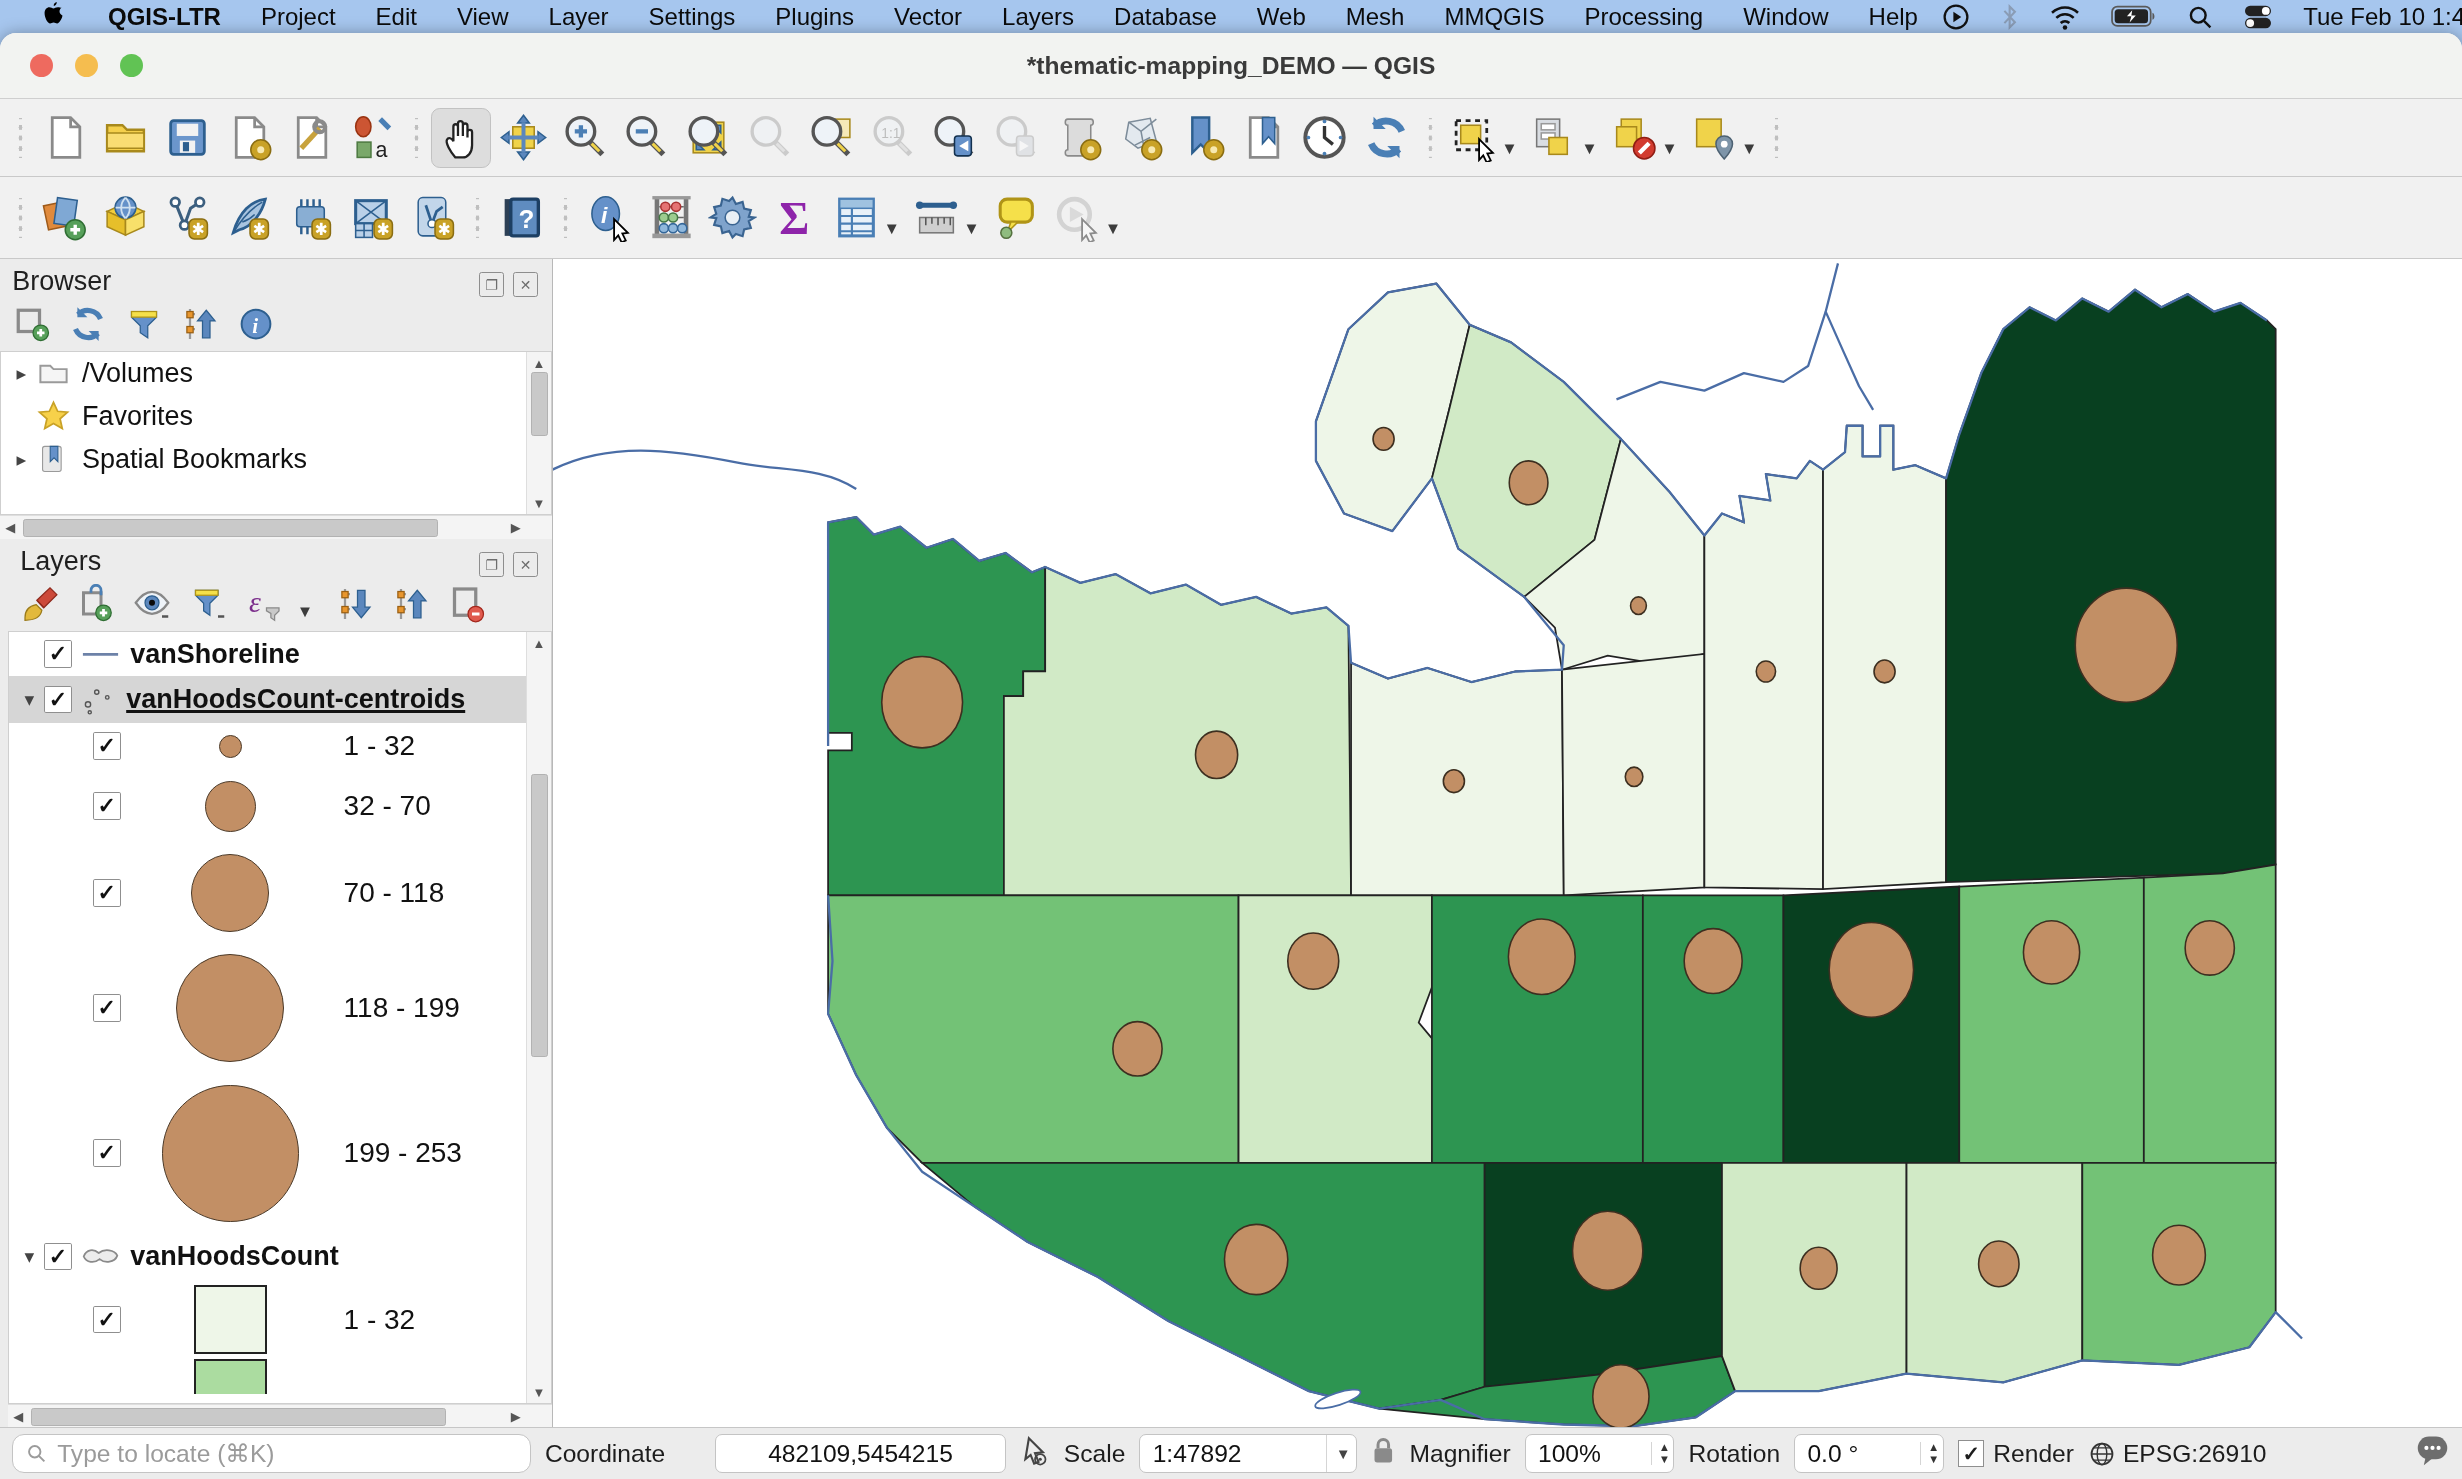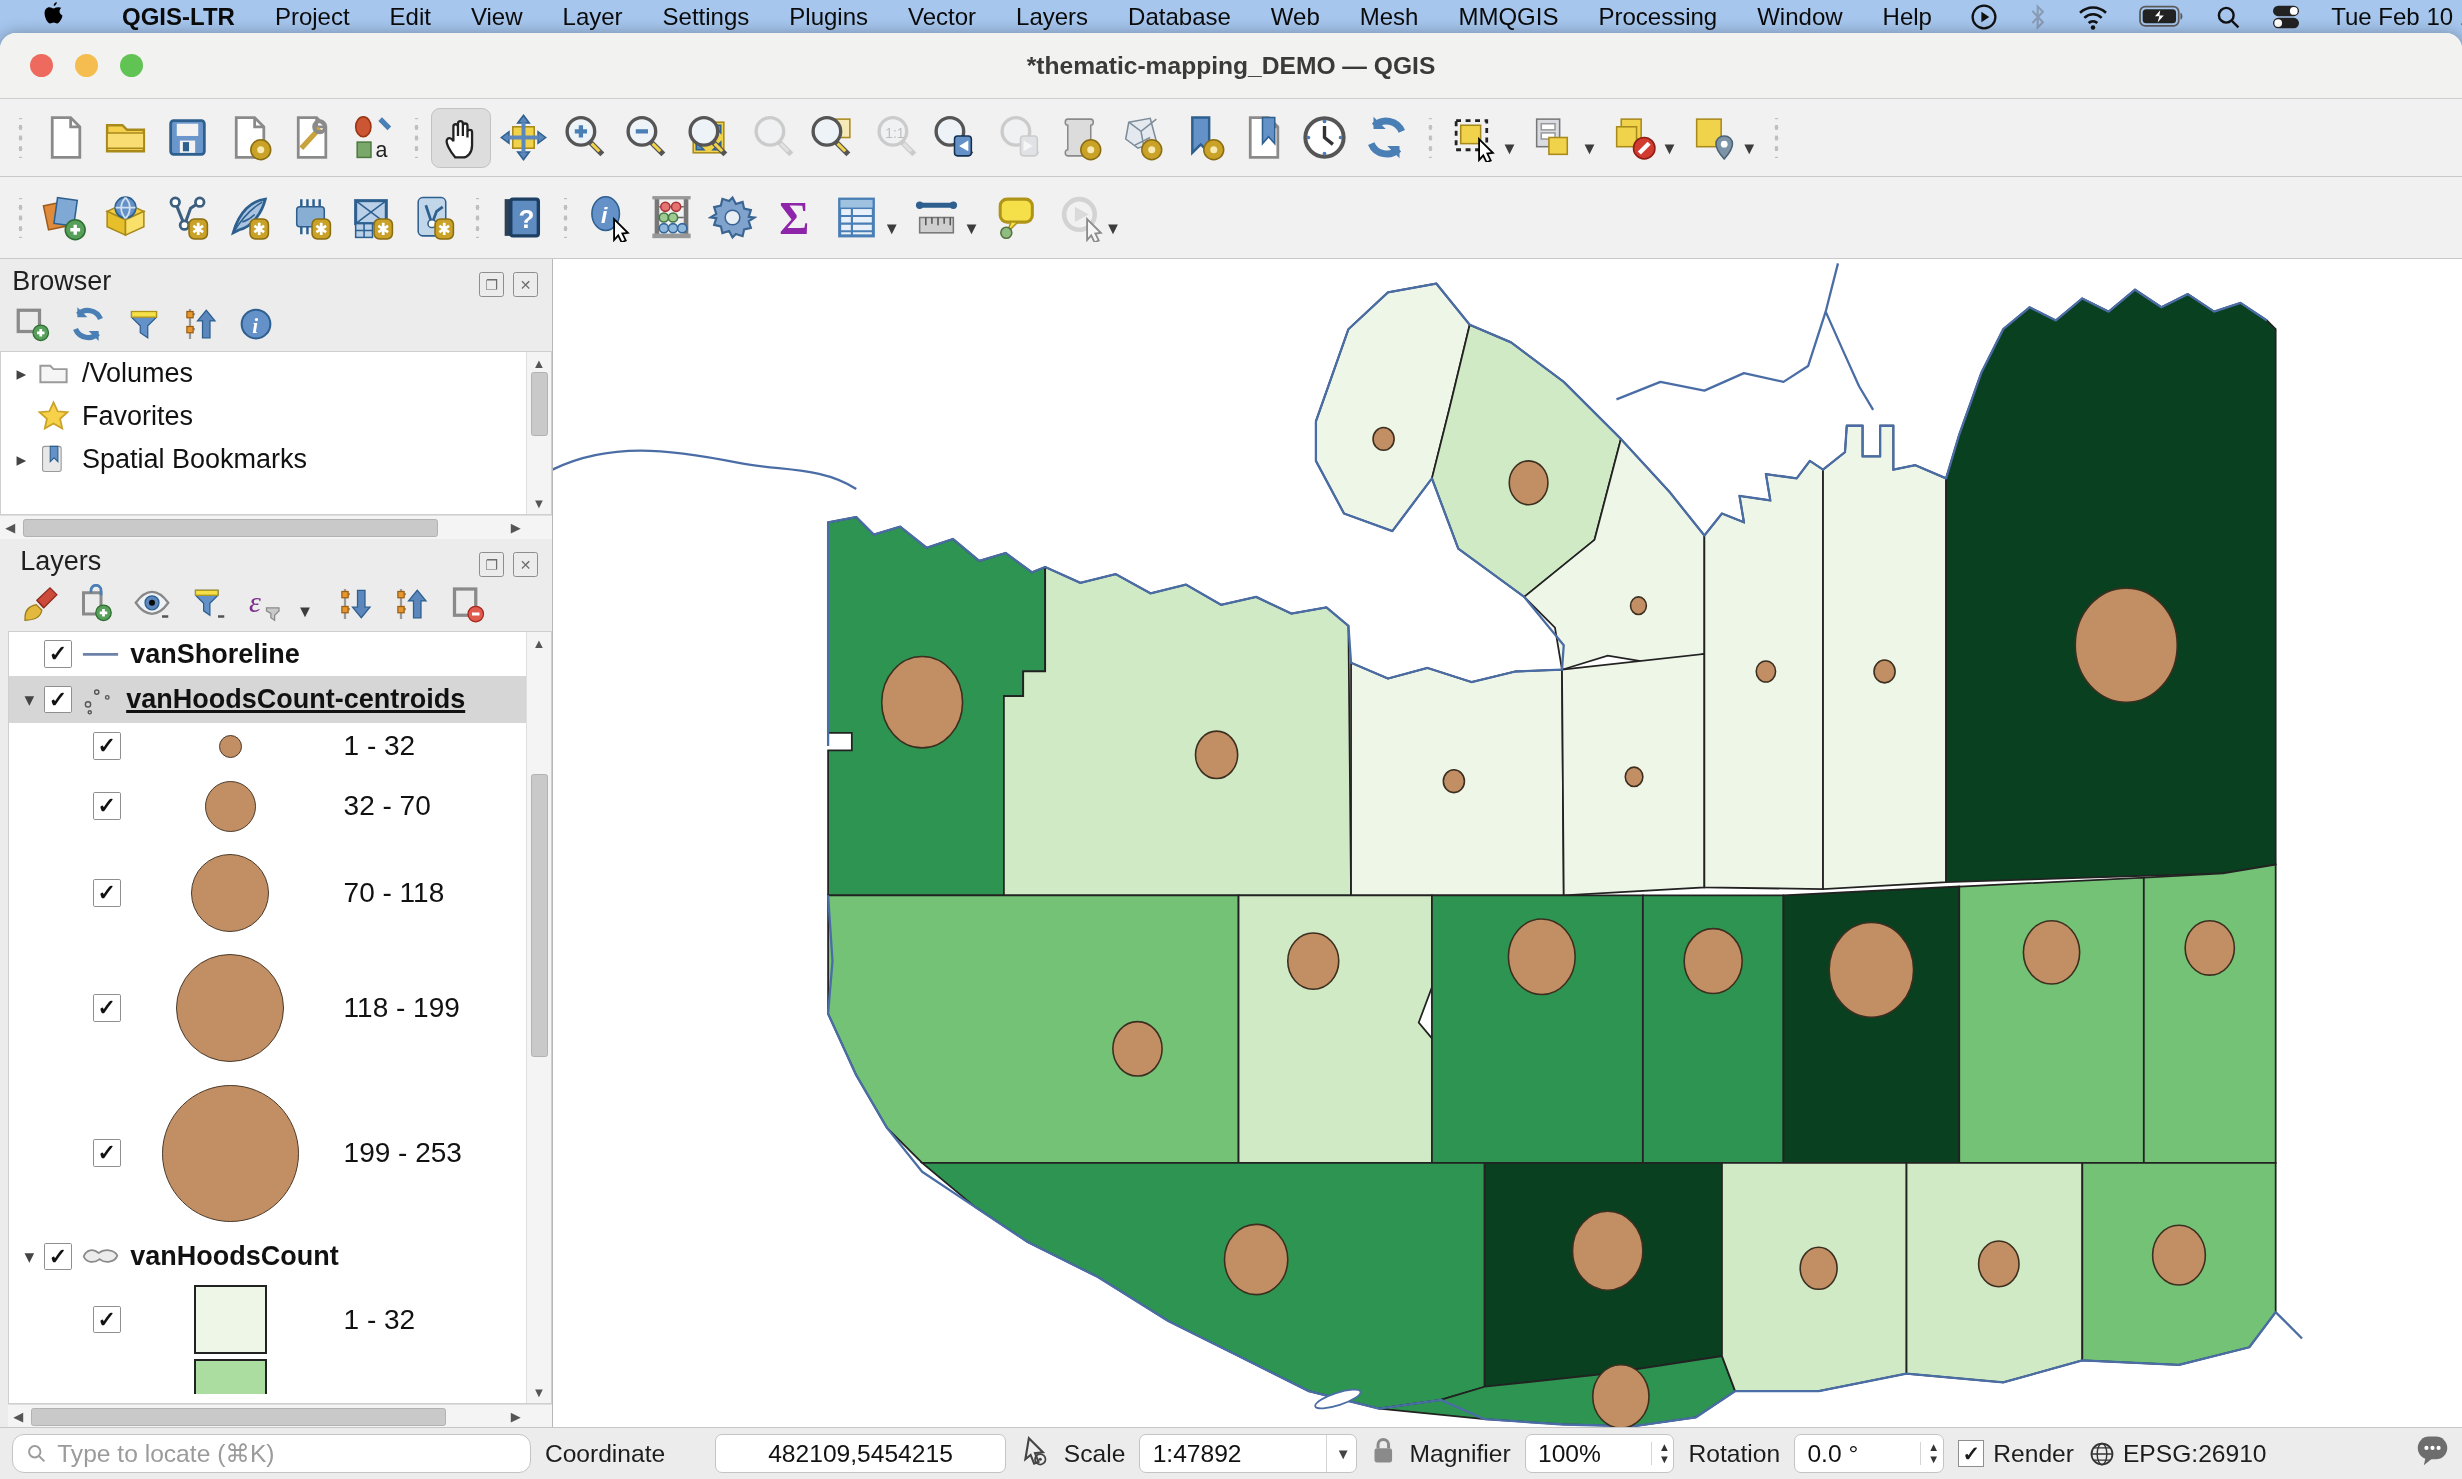--- a/index.html
+++ b/index.html
@@ -1,19 +1,19 @@
 <!DOCTYPE html>
 <html style="font-size:14px"><head>
 <meta charset="utf-8">
 <style>
   html,body{margin:0;padding:0;width:2462px;height:1479px;overflow:hidden;
     font-family:"Liberation Sans",sans-serif;background:#a6c6ee;-webkit-font-smoothing:antialiased;}
   
   .menubar{height:33px;background:#a6c6ee;display:flex;align-items:center;padding:0 23px;
-    font-size:24px;color:#0b0b0b;gap:18px;}
+    font-size:24px;color:#0b0b0b;gap:4px;}
   .mb-item{padding:0 20px;white-space:nowrap;}
   .mb-app{font-weight:bold;}
   .mb-right{margin-left:auto;display:flex;align-items:center;gap:30px;}
   .mb-right svg{display:block;}
   .mb-clock{white-space:nowrap;font-size:24px;}
   
   .window{position:absolute;top:33px;left:0;right:0;bottom:0;background:#ececec;
     border-radius:16px 16px 0 0;box-shadow:0 1.8px 16px rgba(0,0,0,.35);}
   .titlebar{height:65px;background:#f2f3f1;border-bottom:0.9px solid #cfcfcf;border-radius:16px 16px 0 0;
     display:flex;align-items:center;justify-content:center;position:relative;}
@@ -21,21 +21,21 @@
   .tdot{width:23px;height:23px;border-radius:50%;}
   .t-red{background:#ee6a5f;}.t-yel{background:#f5bd4f;}.t-grn{background:#61c354;}
   .win-title{font-size:24.6px;font-weight:bold;color:#3a3a3a;}
   
   .toolbar{background:#f1f1f1;display:flex;align-items:center;padding:0 7px;border-bottom:0.9px solid #c9c9c9;}
   .tb1{height:77px;}.tb2{height:81px;}
   .tbtn{width:58px;height:58px;display:flex;align-items:center;justify-content:center;border-radius:8.8px;
     margin:0 1.8px;position:relative;}
   .tbtn svg{width:49px;height:49px;display:block;}
   .tbtn.active{background:#dddddd;border:0.9px solid #c2c2c2;}
-  .tbtn.disabled{opacity:.42;justify-content:flex-end;}
+  .tbtn.disabled{opacity:.42;}
   .drop{font-size:16.7px;color:#3c3c3c;margin:23px 5.3px 0 -3.5px;}
   .grip{width:8.8px;height:40px;margin:0 8.8px;
     background-image:radial-gradient(#bfbfbf 1.9px, transparent 2px);
     background-size:8.8px 10.6px;background-position:center;}
   
   .main{position:absolute;top:226px;bottom:51px;left:0;right:0;display:flex;}
   .panels{width:552px;min-width:552px;background:#ececec;border-right:1.8px solid #b8b8b8;
     display:flex;flex-direction:column;}
   .panel{display:flex;flex-direction:column;}
   .p-browser{height:280px;}

